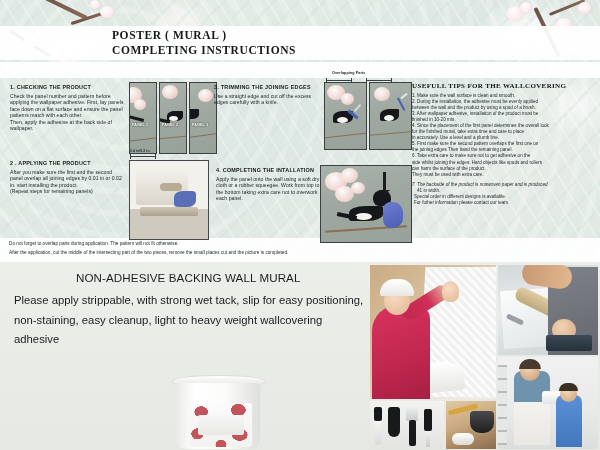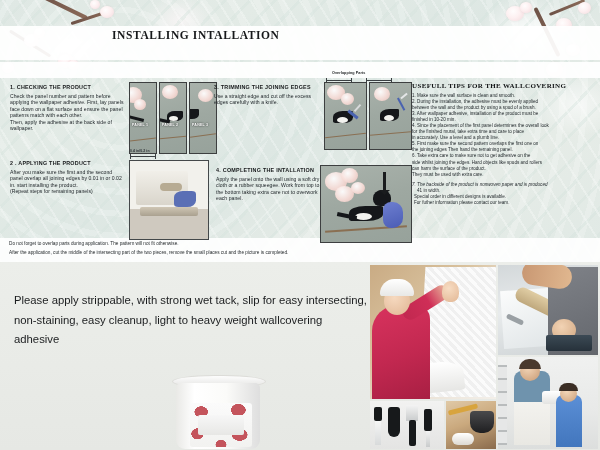--- a/index.html
+++ b/index.html
@@ -226,21 +226,22 @@
       <div class="petal" style="left:566px;top:44px;width:14px;height:12px;"></div>
       <div class="petal" style="left:546px;top:62px;width:17px;height:15px;"></div>
       <div class="petal" style="left:578px;top:2px;width:13px;height:12px;"></div>
     </div>
 
     <div class="paperband band1"></div>
     <div class="paperband band2"></div>
     <div class="paperband bandfoot"></div>
 
     <div class="doc-title">
-      <div>INSTALLING INTALLATION</div>
+      <div>POSTER ( MURAL )</div>
+      <div>COMPLETING INSTRUCTIONS</div>
     </div>
 
     <div class="step s1">
       <div class="step-h">1. CHECKING THE PRODUCT</div>
       <div class="step-b" style="white-space:pre-line">Check the panel number and pattern before applying the wallpaper adhesive. First, lay panels face down on a flat surface and ensure the panel patterns match with each other.
 Then, apply the adhesive at the back side of wallpaper.</div>
     </div>
 
     <div class="panels pset1">
       <div class="pnl">
@@ -360,21 +361,22 @@
     </div>
 
     <div class="fnotes">
       <div>Do not forget to overlap parts during application. The pattern will not fit othenwise.</div>
       <div>After the application, cut the middle of the intersecting part of the two pieces, remove the small places cut and the picture is completed.</div>
     </div>
   </div>
 
   <div class="promo"></div>
 
-  <div class="promo-body">Please apply strippable, with strong wet tack, slip for easy intersecting, non-staining, easy cleanup, light to heavy weight wallcovering adhesive</div>
+  <div class="promo-ttl">NON-ADHESIVE BACKING WALL MURAL</div>
+  <div class="promo-body">Please apply strippable, with strong wet tack, slip for easy positioning, non-staining, easy cleanup, light to heavy weight wallcovering adhesive</div>
 
   <div class="bucket">
     <div class="lid"></div>
     <div class="body">
       <div class="lbl">
         <div class="plate"></div>
       </div>
     </div>
   </div>
 

